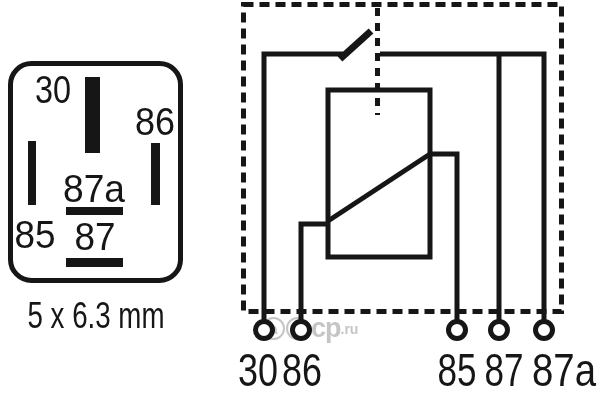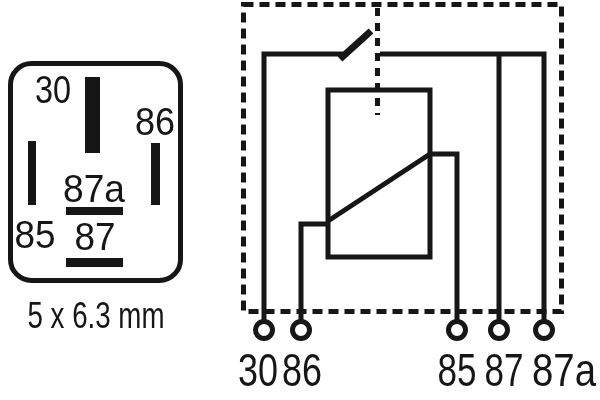--- a/index.html
+++ b/index.html
@@ -60,20 +60,26 @@
   }
   .lbl-pin  { font-size: 39px; }
   .lbl-size { font-size: 36px; }
   .lbl-term { font-size: 47px; }
 </style>
 </head>
 <body>
 
 <div id="stage">
 
+  <div class="watermark">
+    <span class="wm-circle">a</span>
+    <span class="wm-circle">b</span>
+    <span class="wm-plain">cp</span>
+    <span class="wm-suffix">.ru</span>
+  </div>
 
   <svg class="diagram" width="600" height="400" viewBox="0 0 600 400">
 
     <g>
       <rect x="10.5" y="63.5" width="170" height="217" rx="21" fill="#ffffff" stroke="#161616" stroke-width="5"></rect>
 
       <rect x="85" y="77" width="15" height="76" fill="#161616"></rect>
       <rect x="28" y="141" width="8" height="64" fill="#161616"></rect>
       <rect x="151" y="143" width="9" height="62" fill="#161616"></rect>
       <rect x="66" y="207" width="57" height="8" fill="#161616"></rect>

